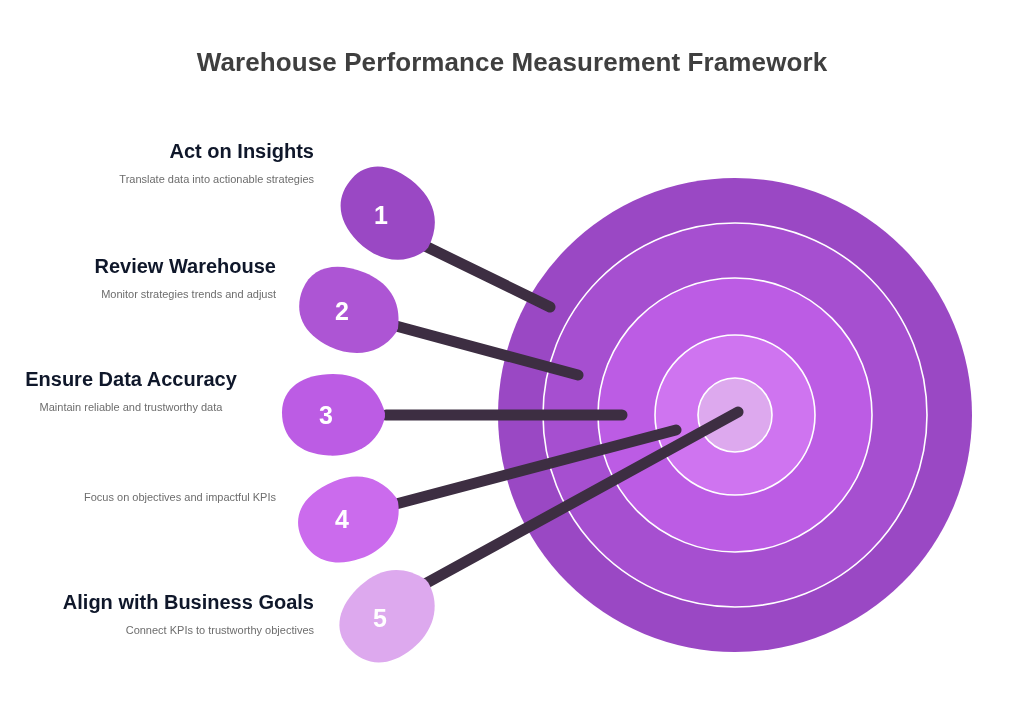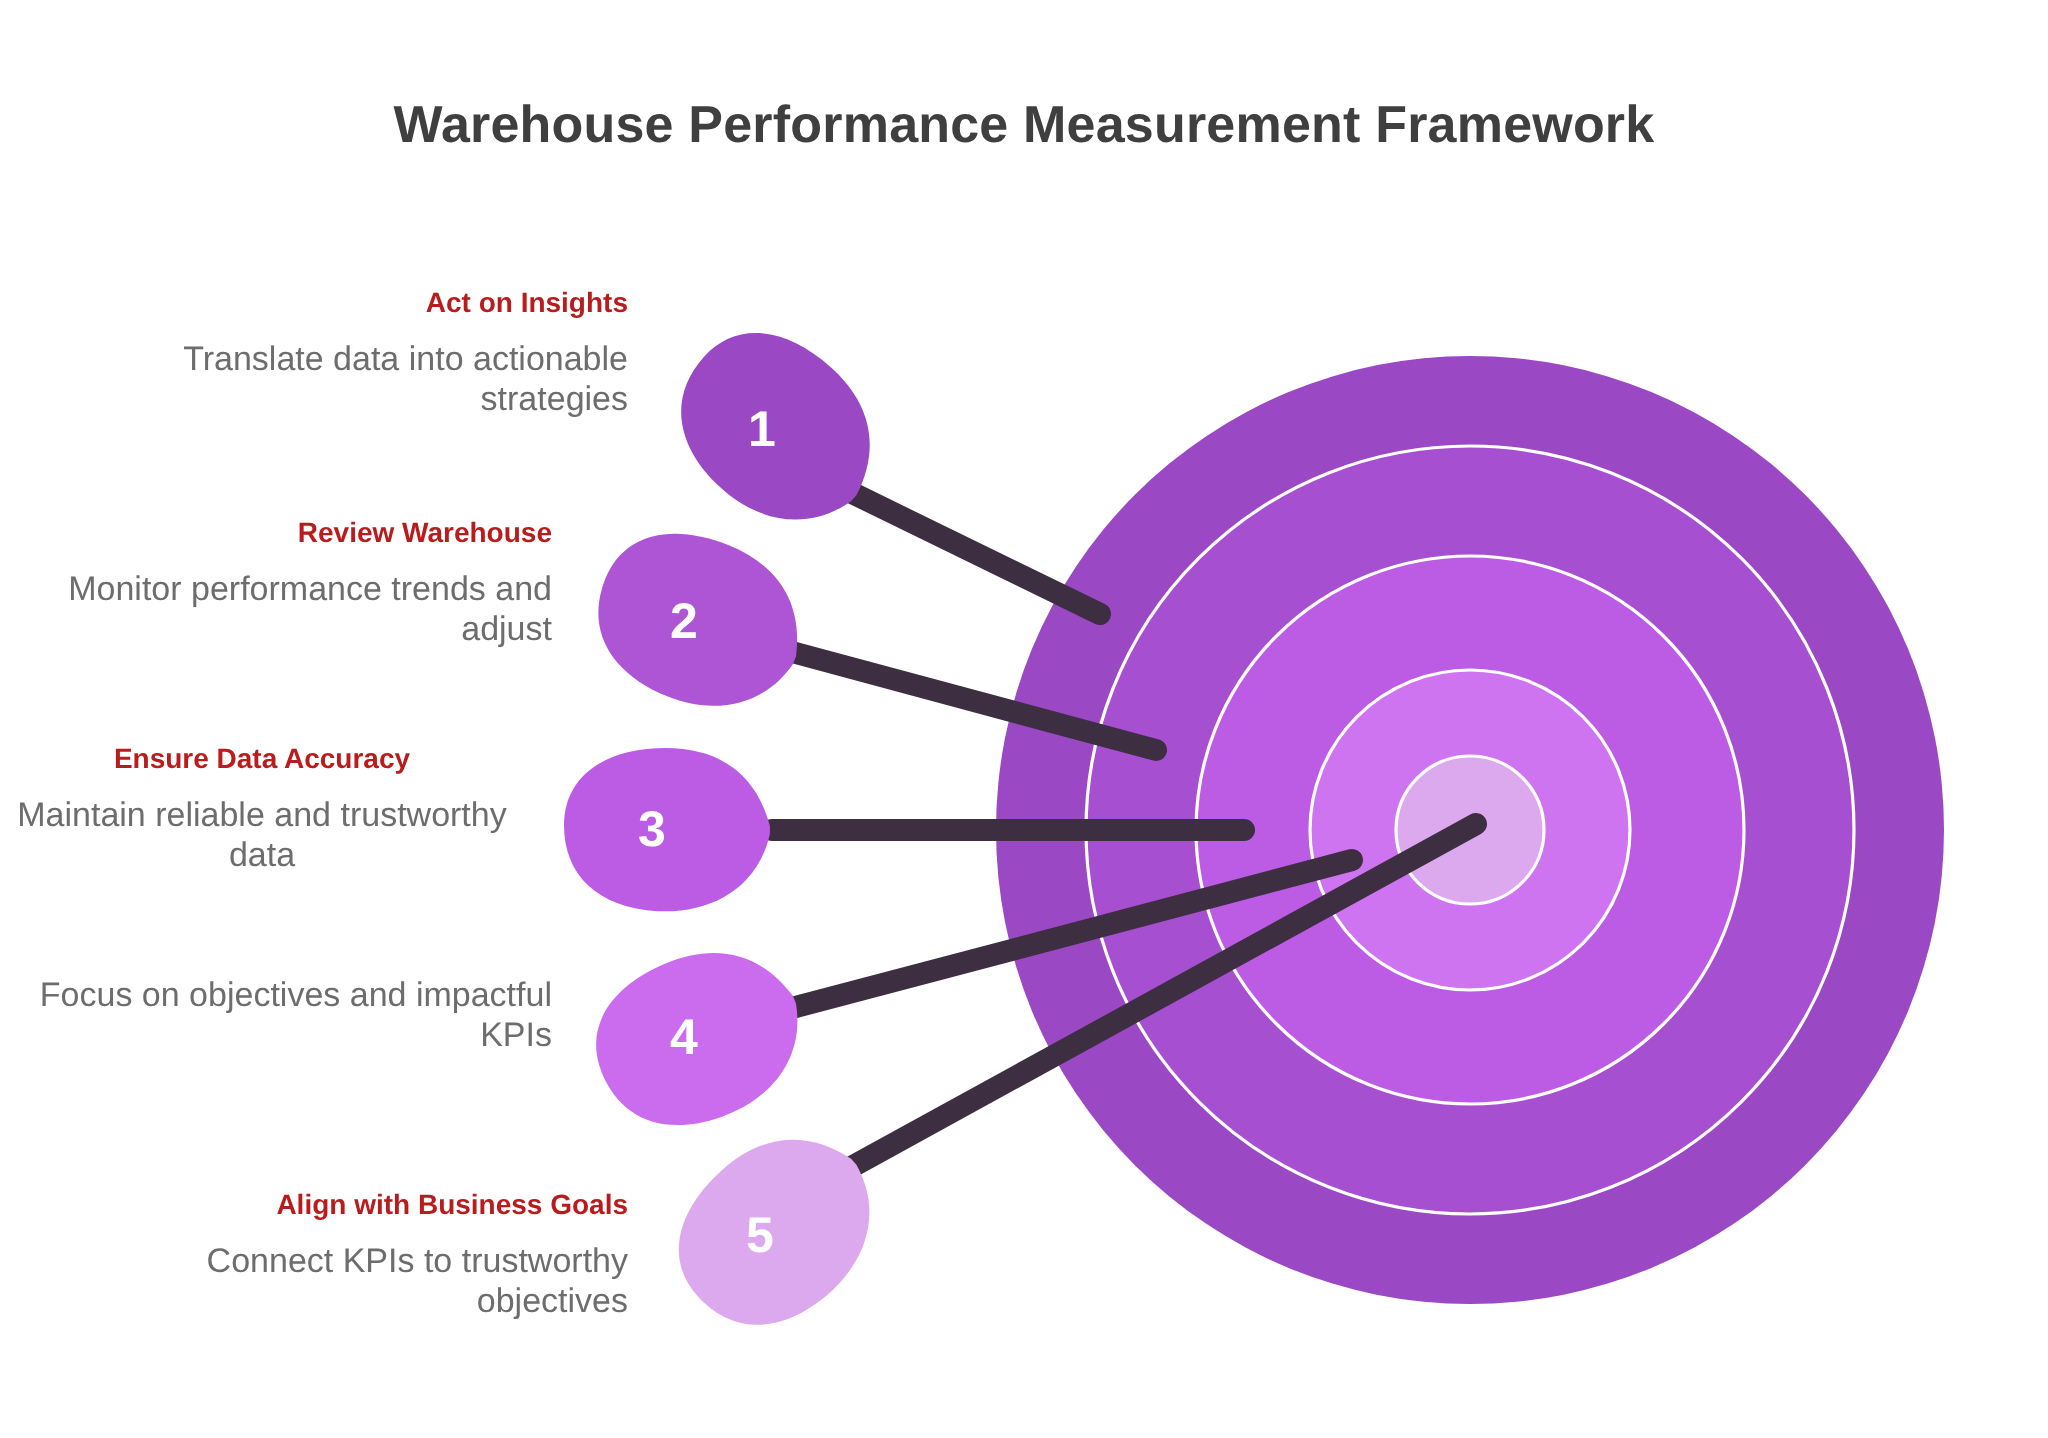--- a/index.html
+++ b/index.html
@@ -12,25 +12,25 @@
   #art{position:absolute;left:0;top:0;width:1024px;height:719px;}
 
   .title{
     position:absolute;left:0;top:47px;width:1024px;
     text-align:center;font-size:26px;font-weight:bold;
     color:#3f3f3f;letter-spacing:.1px;
   }
 
   .item{position:absolute;width:262px;text-align:right;}
   .item .head{
-    font-size:14px;font-weight:bold;color:#b91c1c;
+    font-size:20px;font-weight:bold;color:#0f172a;
     line-height:23px;
   }
   .item .desc{
-    font-size:17px;color:#6d6d6d;line-height:19.5px;
+    font-size:11px;color:#6d6d6d;line-height:19.5px;
     margin-top:7px;
   }
 
   #it1{left:52px;top:140px;}
   #it2{left:14px;top:255px;}
   #it3{left:0px;top:368px;text-align:center;}
   #it4{left:14px;top:481px;}
   #it5{left:52px;top:591px;}
 
   .num{
@@ -83,21 +83,21 @@
   </svg>
 
   <div class="title">Warehouse Performance Measurement Framework</div>
 
   <div class="item" id="it1">
     <div class="head">Act on Insights</div>
     <div class="desc">Translate data into actionable strategies</div>
   </div>
   <div class="item" id="it2">
     <div class="head">Review Warehouse</div>
-    <div class="desc">Monitor performance trends and adjust</div>
+    <div class="desc">Monitor strategies trends and adjust</div>
   </div>
   <div class="item" id="it3">
     <div class="head">Ensure Data Accuracy</div>
     <div class="desc">Maintain reliable and trustworthy data</div>
   </div>
   <div class="item" id="it4">
     <div class="desc">Focus on objectives and impactful KPIs</div>
   </div>
   <div class="item" id="it5">
     <div class="head">Align with Business Goals</div>

